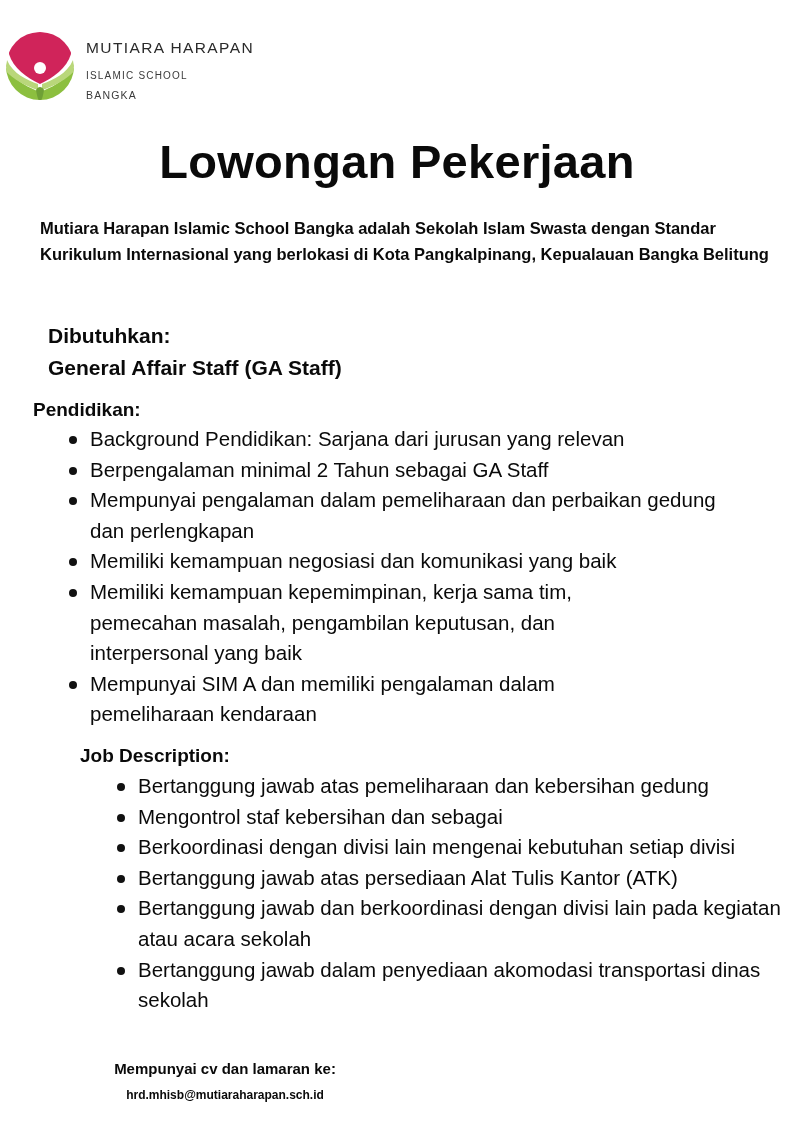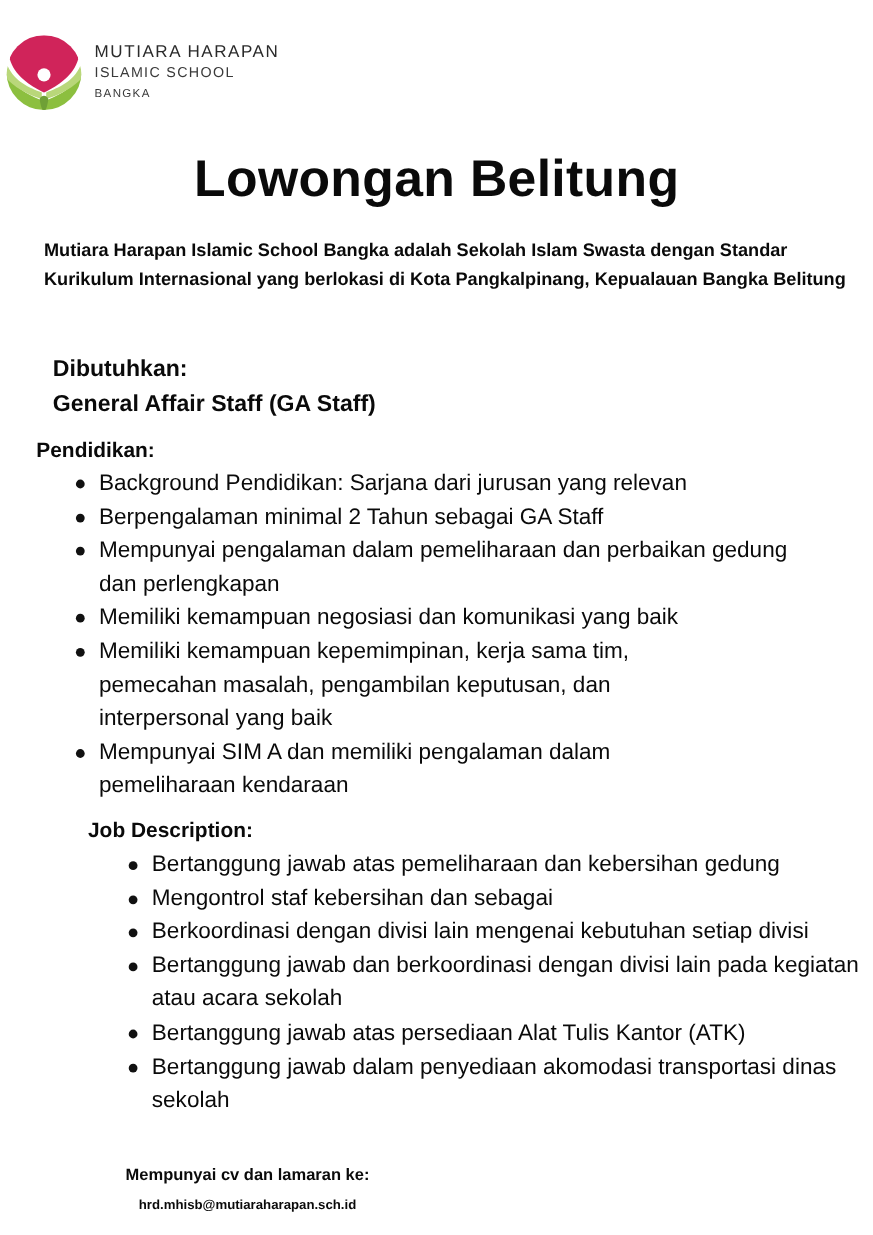--- a/index.html
+++ b/index.html
@@ -3,21 +3,21 @@
 <meta charset="utf-8">
 <style>
   html, body { margin: 0; padding: 0; background: #ffffff; }
   body { width: 794px; height: 1123px; position: relative; overflow: hidden; color: #0a0a0a;
          font-family: "Liberation Sans", sans-serif; }
 
   .logo { position: absolute; left: 5px; top: 30px; width: 270px; height: 75px; }
   .logo-mark { position: absolute; left: 0; top: 0; width: 70px; height: 72px; }
   .logo-text { position: absolute; left: 81px; top: 9px; }
   .logo-name { font-size: 15.5px; letter-spacing: 1.4px; color: #2a2a2a; line-height: 18px; white-space: nowrap; }
-  .logo-sub  { font-size: 13px; letter-spacing: 1.2px; color: #3a3a3a; line-height: 14px; margin-top: 2px; white-space: nowrap; }
+  .logo-sub  { font-size: 10px; letter-spacing: 1.2px; color: #3a3a3a; line-height: 14px; margin-top: 12px; white-space: nowrap; }
   .logo-sub2 { font-size: 10.5px; letter-spacing: 1.2px; color: #3a3a3a; line-height: 14px; margin-top: 5px; white-space: nowrap; }
 
   .title { position: absolute; left: 0; width: 794px; top: 132px; text-align: center;
            font-size: 47px; font-weight: bold; line-height: 60px; letter-spacing: 0.3px; }
 
   .intro { position: absolute; left: 40px; width: 730px; top: 215px; 
            font-size: 16.5px; font-weight: bold; line-height: 26px; }
 
   .needed { position: absolute; left: 48px; top: 320px; font-size: 21px; font-weight: bold; line-height: 32px; }
 
@@ -55,21 +55,21 @@
       <circle cx="35" cy="38" r="6" fill="#ffffff"></circle>
     </g>
   </svg>
   <div class="logo-text">
     <div class="logo-name">MUTIARA HARAPAN</div>
     <div class="logo-sub">ISLAMIC SCHOOL</div>
     <div class="logo-sub2">BANGKA</div>
   </div>
 </div>
 
-<h1 class="title" style="margin:0">Lowongan Belitung</h1>
+<h1 class="title" style="margin:0">Lowongan Pekerjaan</h1>
 
 <p class="intro" style="margin:0">Mutiara Harapan Islamic School Bangka adalah Sekolah Islam Swasta dengan Standar Kurikulum Internasional yang berlokasi di Kota Pangkalpinang, Kepualauan Bangka Belitung</p>
 
 <div class="needed">
   <div>Dibutuhkan:</div>
   <div>General Affair Staff (GA Staff)</div>
 </div>
 
 <div class="section-h req-h">Pendidikan:</div>
 <ul class="bullets req-list">
@@ -79,21 +79,21 @@
   <li><span class="dot"></span><span>Memiliki kemampuan negosiasi dan komunikasi yang baik</span></li>
   <li style="width:565px"><span class="dot"></span><span>Memiliki kemampuan kepemimpinan, kerja sama tim, pemecahan masalah, pengambilan keputusan, dan interpersonal yang baik</span></li>
   <li style="width:545px"><span class="dot"></span><span>Mempunyai SIM A dan memiliki pengalaman dalam pemeliharaan kendaraan</span></li>
 </ul>
 
 <div class="section-h job-h">Job Description:</div>
 <ul class="bullets job-list">
   <li><span class="dot"></span><span>Bertanggung jawab atas pemeliharaan dan kebersihan gedung</span></li>
   <li><span class="dot"></span><span>Mengontrol staf kebersihan dan sebagai</span></li>
   <li style="width:640px"><span class="dot"></span><span>Berkoordinasi dengan divisi lain mengenai kebutuhan setiap divisi</span></li>
+  <li><span class="dot"></span><span>Bertanggung jawab atas persediaan Alat Tulis Kantor (ATK)</span></li>
   <li style="width:650px"><span class="dot"></span><span>Bertanggung jawab dan berkoordinasi dengan divisi lain pada kegiatan atau acara sekolah</span></li>
-  <li><span class="dot"></span><span>Bertanggung jawab atas persediaan Alat Tulis Kantor (ATK)</span></li>
   <li style="width:662px"><span class="dot"></span><span>Bertanggung jawab dalam penyediaan akomodasi transportasi dinas sekolah</span></li>
 </ul>
 
 <div class="contact">
   <div class="contact-label">Mempunyai cv dan lamaran ke:</div>
   <div class="contact-email">hrd.mhisb@mutiaraharapan.sch.id</div>
 </div>
 
 </body></html>

